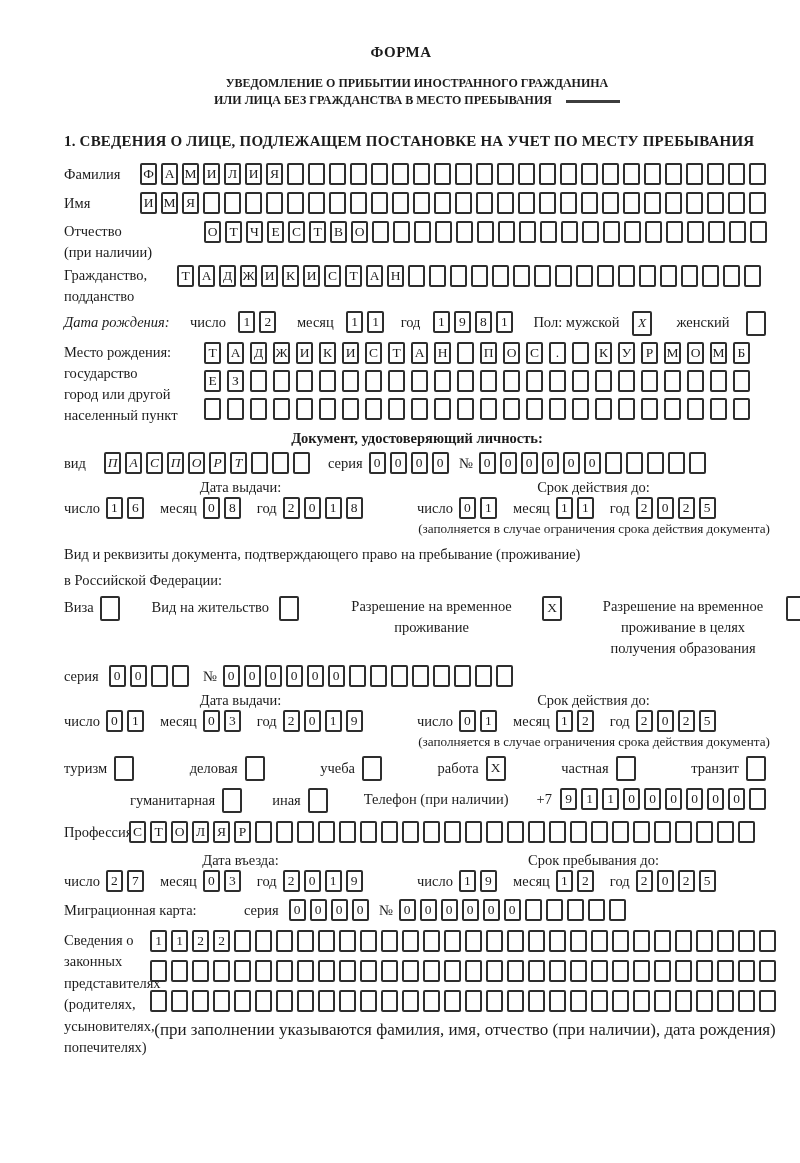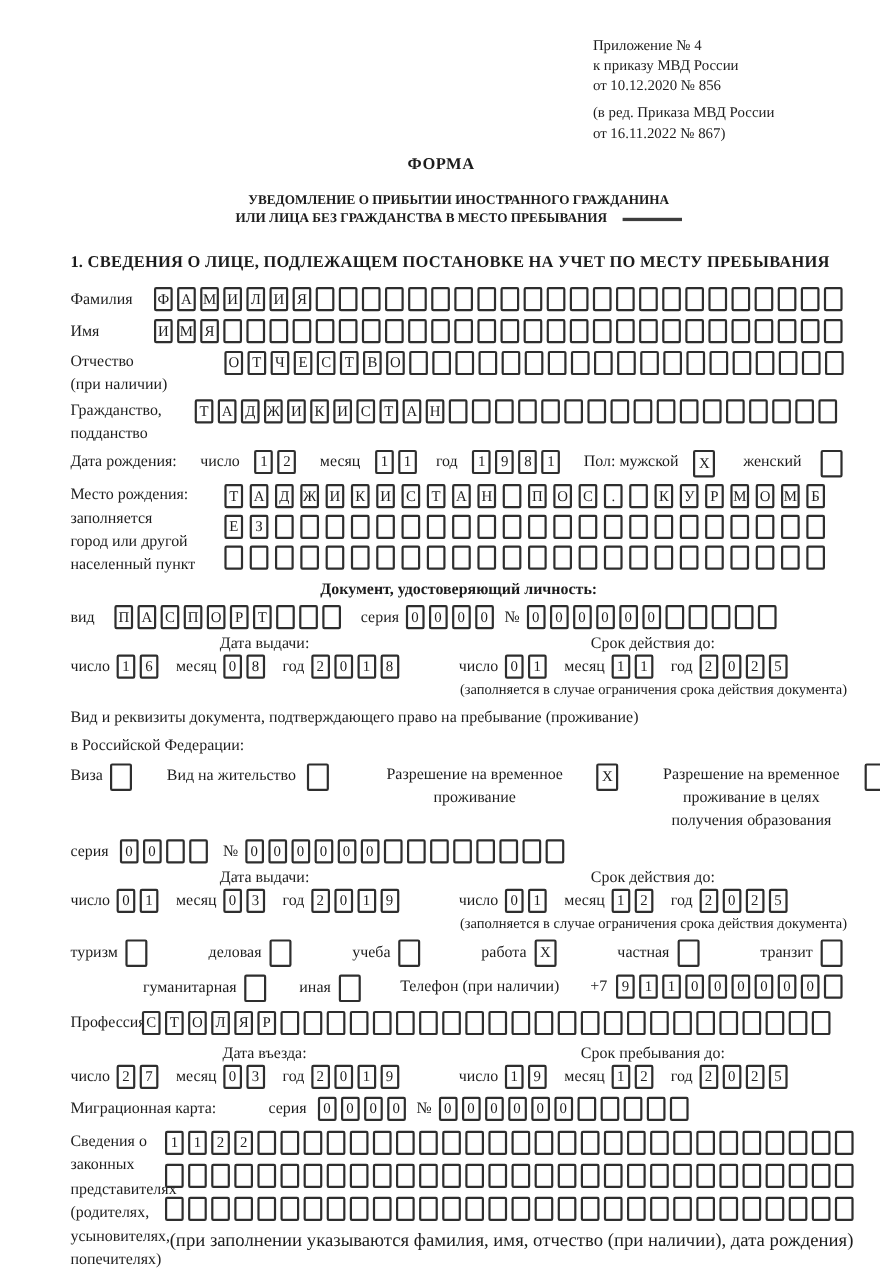--- a/index.html
+++ b/index.html
@@ -30,21 +30,21 @@
   .cells { display:flex; flex-wrap:nowrap; }
   .cell { flex:0 0 auto; width:17px; height:22px; margin-right:4px; border:2px solid #2e2e2e;
           border-radius:2px; display:flex; align-items:center; justify-content:center;
           font-size:13.5px; background:#fff; }
   .wide .cell { margin-right:6px; }
   .checkbox .cell { width:20px; height:25px; }
 
   .mb2 { margin-bottom:2px; } .mb4 { margin-bottom:4px; }
   .mb6 { margin-bottom:6px;justify-content:space-between; } .mb8 { margin-bottom:8px; }
 
-  .gap6 { margin-right:6px; } .gap10 { margin-right:10px; } .gap14 { margin-right:14px; }
+  .gap6 { margin-right:6px; } .gap10 { margin-right:10px; } .gap14 { margin-right:14px;font-style:italic; }
 
   .doc-heading { text-align:center; font-weight:bold; font-size:14.5px; margin:2px 0 5px; }
 
   .dates { display:flex; margin-top:3px; }
   .dg-left { flex:0 0 50%; }
   .dg-right { flex:1; }
   .date-caption { text-align:center; font-size:14.5px; margin-bottom:1px; }
   .date-line { display:flex; align-items:flex-start; }
   .dlabel { font-size:14.5px; line-height:23px; margin-right:6px; }
   .date-line .cells { margin-right:12px; }
@@ -66,31 +66,20 @@
   .legal { display:flex; margin-top:4px; }
   .legal-labels { width:86px; flex-shrink:0; font-size:14.5px; line-height:21.5px; }
   .legal-cells .cells { margin-bottom:8px; }
   .legal-note { font-size:17px; text-align:center; margin-top:1px; }
 </style>
 </head>
 <body>
 
 <div class="page">
 
-  <div class="header-wrap">
-    <div class="header-block">
-      <div>Приложение № 4</div>
-      <div>к приказу МВД России</div>
-      <div>от 10.12.2020 № 856</div>
-      <div class="amend">
-        <div>(в ред. Приказа МВД России</div>
-        <div>от 16.11.2022 № 867)</div>
-      </div>
-    </div>
-  </div>
   <div class="forma">ФОРМА</div>
 
   <div class="title">
     <div>УВЕДОМЛЕНИЕ О ПРИБЫТИИ ИНОСТРАННОГО ГРАЖДАНИНА</div>
     <div><span>ИЛИ ЛИЦА БЕЗ ГРАЖДАНСТВА В МЕСТО ПРЕБЫВАНИЯ</span><span class="blank-line"></span></div>
   </div>
 
   <div class="section-heading">1. СВЕДЕНИЯ О ЛИЦЕ, ПОДЛЕЖАЩЕМ ПОСТАНОВКЕ НА УЧЕТ ПО МЕСТУ ПРЕБЫВАНИЯ</div>
 
   <div class="form-body">
@@ -265,21 +254,21 @@
         </span>
       <span class="label gap10">женский</span>
       <span class="cells checkbox">
           <span class="cell"></span>
         </span>
     </div>
 
     <div class="row mb4">
       <div class="lbl-140">
         <div class="label two-line">Место рождения:</div>
-        <div class="label two-line">заполняется</div>
+        <div class="label two-line">государство</div>
         <div class="label two-line">город или другой</div>
         <div class="label two-line">населенный пункт</div>
       </div>
       <div>
         <div class="cells wide mb6">
             <span class="cell">Т</span>
             <span class="cell">А</span>
             <span class="cell">Д</span>
             <span class="cell">Ж</span>
             <span class="cell">И</span>

